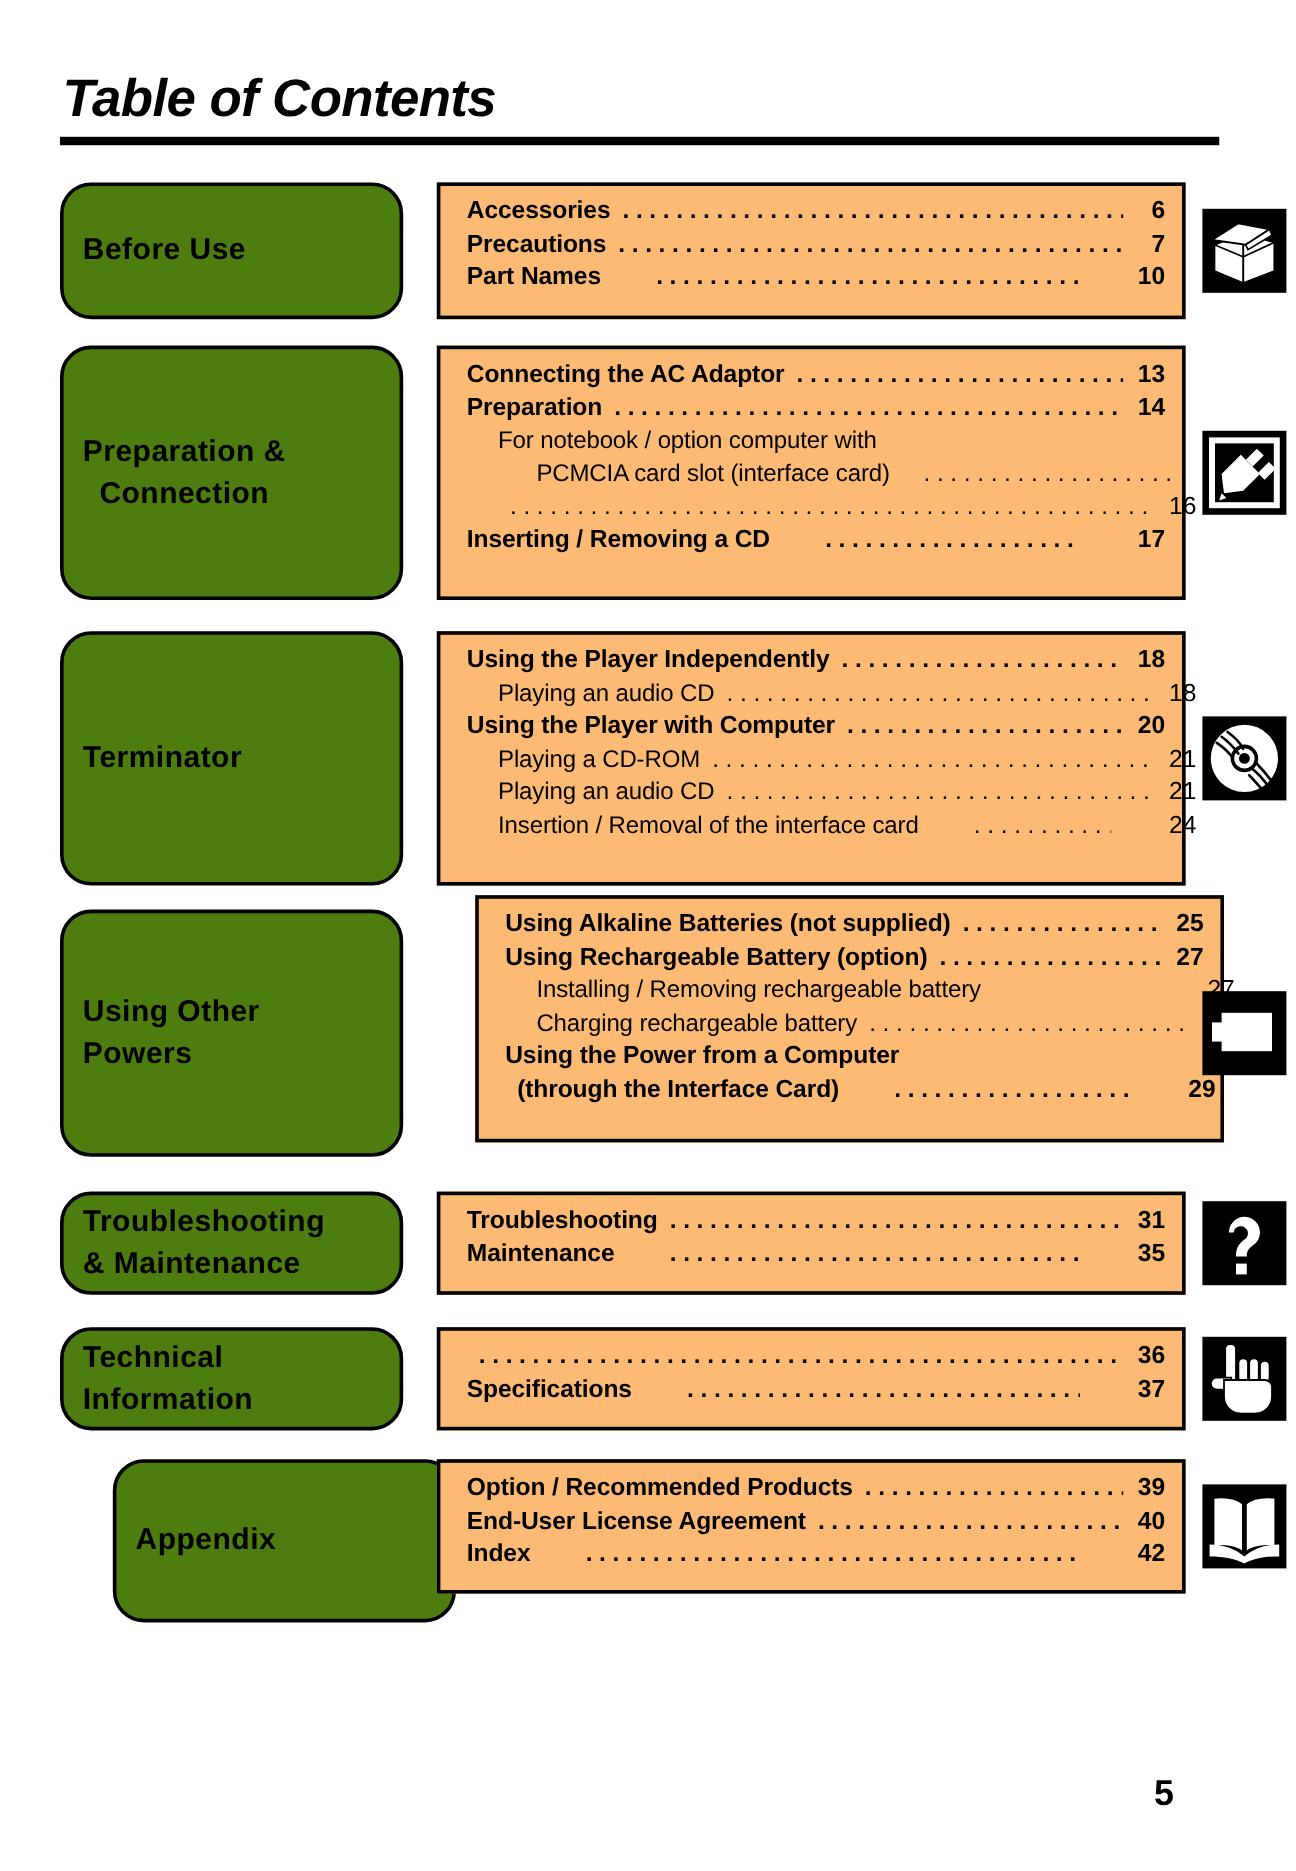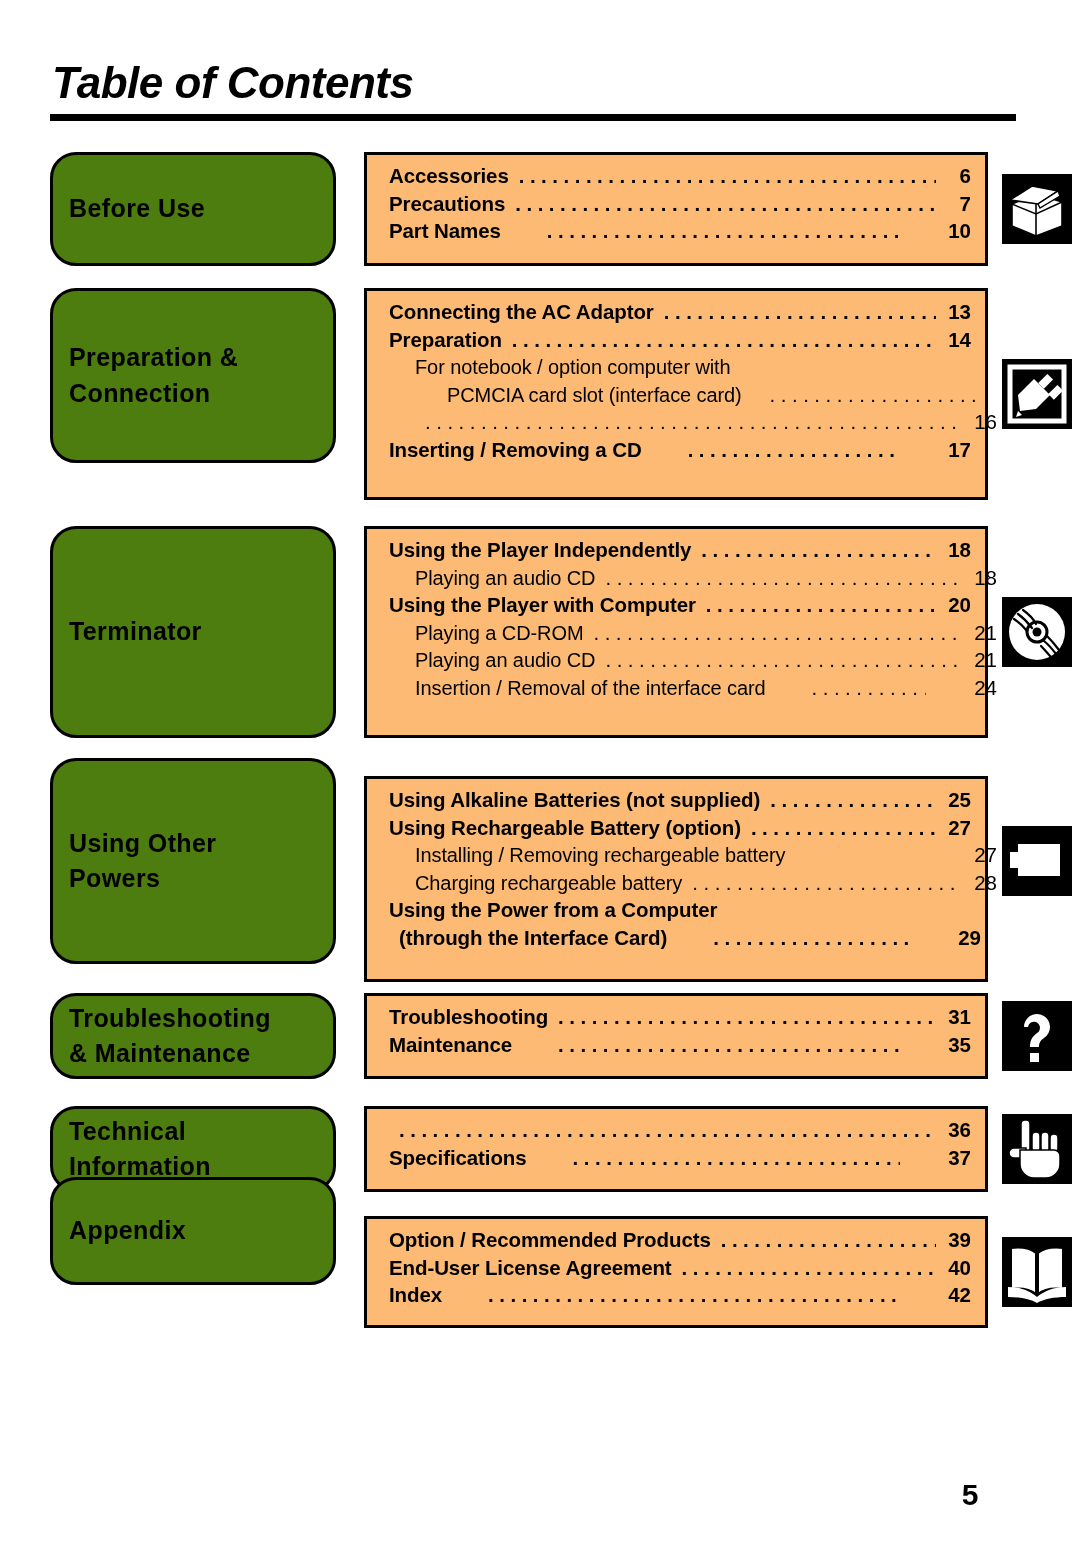--- a/index.html
+++ b/index.html
@@ -182,21 +182,21 @@
         <svg viewBox="0 0 70 70">
           <path fill="#fff" d="M10 30 L34 20 L60 28 L60 52 L34 62 L10 52 Z" stroke="#000" stroke-width="1.6"></path>
           <path fill="#fff" d="M34 20 L34 62" stroke="#000" stroke-width="1.6"></path>
           <path fill="#fff" d="M8 26 L30 12 L56 17 L36 30 Z" stroke="#000" stroke-width="1.6"></path>
           <path fill="#fff" d="M36 30 L56 17 L58 22 L38 34 Z" stroke="#000" stroke-width="1.4"></path>
           <path fill="none" stroke="#000" stroke-width="1.4" d="M10 30 L34 40 L60 28"></path>
         </svg>
       </div>
     </div>
     <div class="section">
-      <div class="cat-box" style="top: 288px; height: 175px;">
+      <div class="cat-box" style="top: 288px; height: 212px; text-align: center;">
         <div class="cat-label">Preparation &amp;
 Connection</div>
       </div>
       <div class="entries-box" style="top: 288px; min-height: 212px;">
         <div class="entry lvl0">
           <span class="etext">Connecting the AC Adaptor</span>
           <span class="leader">............................................................</span>
           <span class="pnum">13</span>
         </div>
         <div class="entry lvl0">
@@ -284,21 +284,21 @@
             <path d="M39 49 C43 53 46 57 49 60"></path>
           </g>
         </svg>
       </div>
     </div>
     <div class="section">
       <div class="cat-box" style="top: 758px; height: 206px;">
         <div class="cat-label">Using Other
 Powers</div>
       </div>
-      <div class="entries-box" style="top: 776px; min-height: 206px;">
+      <div class="entries-box" style="top: 746px; min-height: 206px; margin-left: 32px;">
         <div class="entry lvl0">
           <span class="etext">Using Alkaline Batteries (not supplied)</span>
           <span class="leader">............................................................</span>
           <span class="pnum">25</span>
         </div>
         <div class="entry lvl0">
           <span class="etext">Using Rechargeable Battery (option)</span>
           <span class="leader">............................................................</span>
           <span class="pnum">27</span>
         </div>
@@ -377,21 +377,21 @@
             <rect x="30" y="18" width="8" height="20" rx="4"></rect>
             <rect x="39" y="18" width="8" height="20" rx="4"></rect>
             <rect x="48" y="20" width="8" height="18" rx="4"></rect>
             <path d="M12 34 h12 v10 h-12 a5 5 0 0 1 0 -10 z"></path>
             <path d="M18 36 L52 36 a6 6 0 0 1 6 6 l0 8 a14 14 0 0 1 -14 14 l-12 0 a14 14 0 0 1 -14 -14 l0 -8 z"></path>
           </g>
         </svg>
       </div>
     </div>
     <div class="section">
-      <div class="cat-box" style="top: 1177px; height: 108px;">
+      <div class="cat-box" style="top: 1216px; height: 136px; margin-left: 44px;">
         <div class="cat-label">Appendix</div>
       </div>
       <div class="entries-box" style="top: 1216px; min-height: 112px;">
         <div class="entry lvl0">
           <span class="etext">Option / Recommended Products</span>
           <span class="leader">............................................................</span>
           <span class="pnum">39</span>
         </div>
         <div class="entry lvl0">
           <span class="etext">End-User License Agreement</span>

